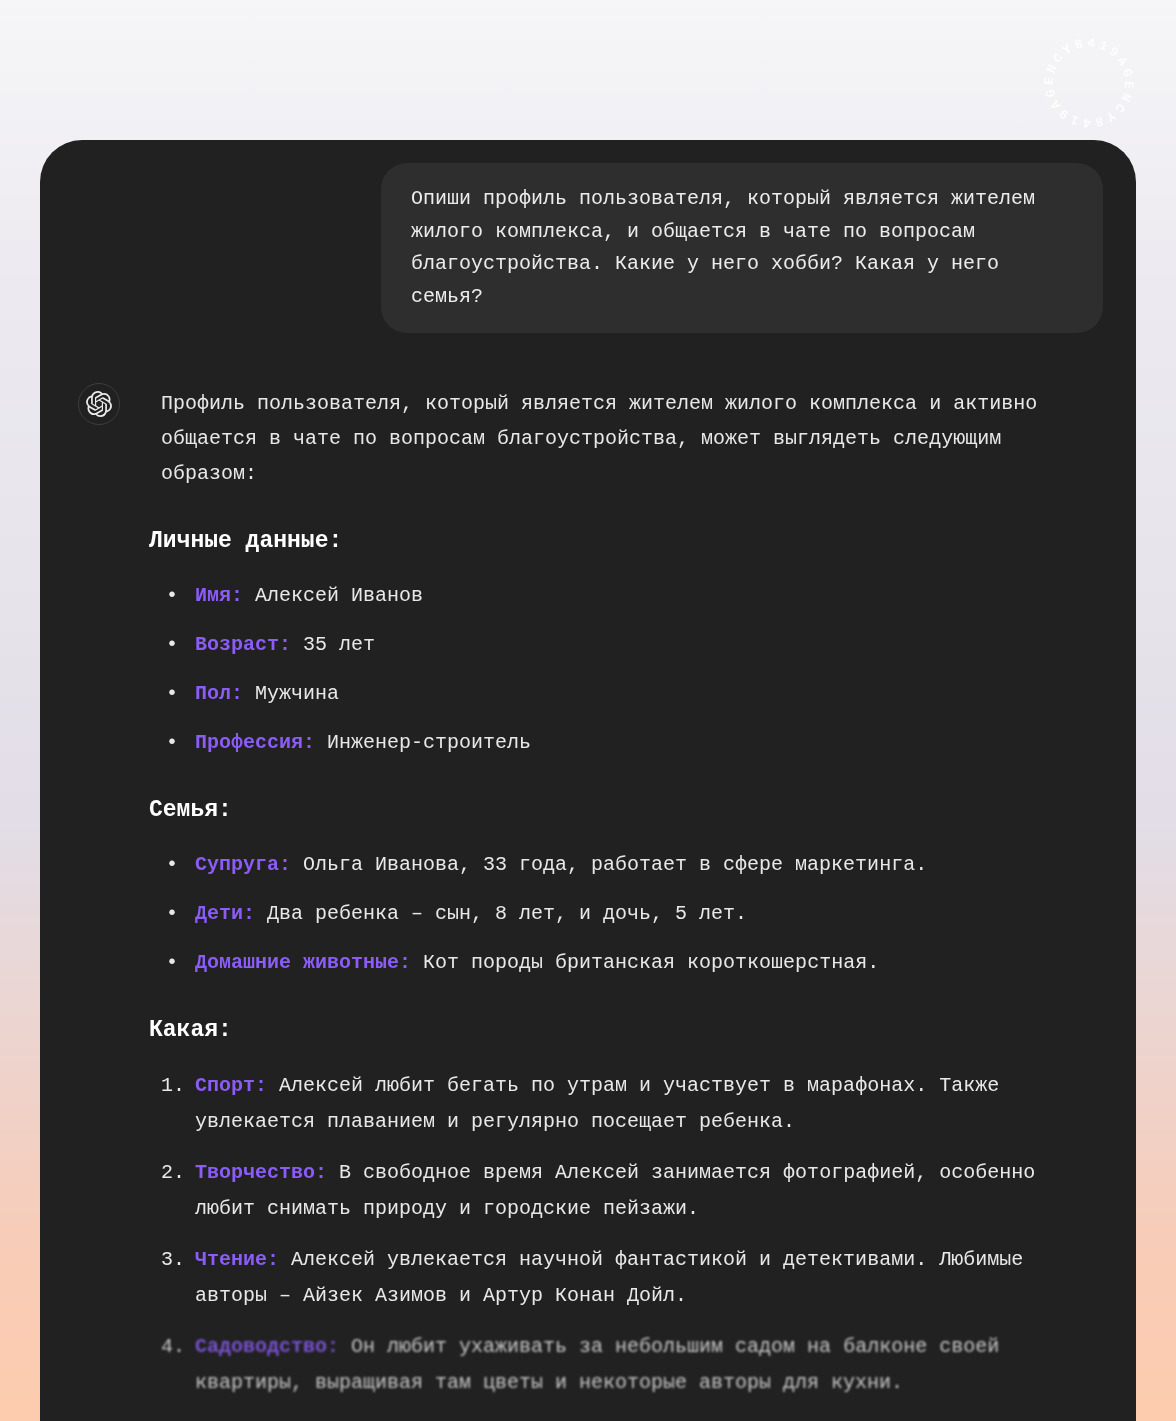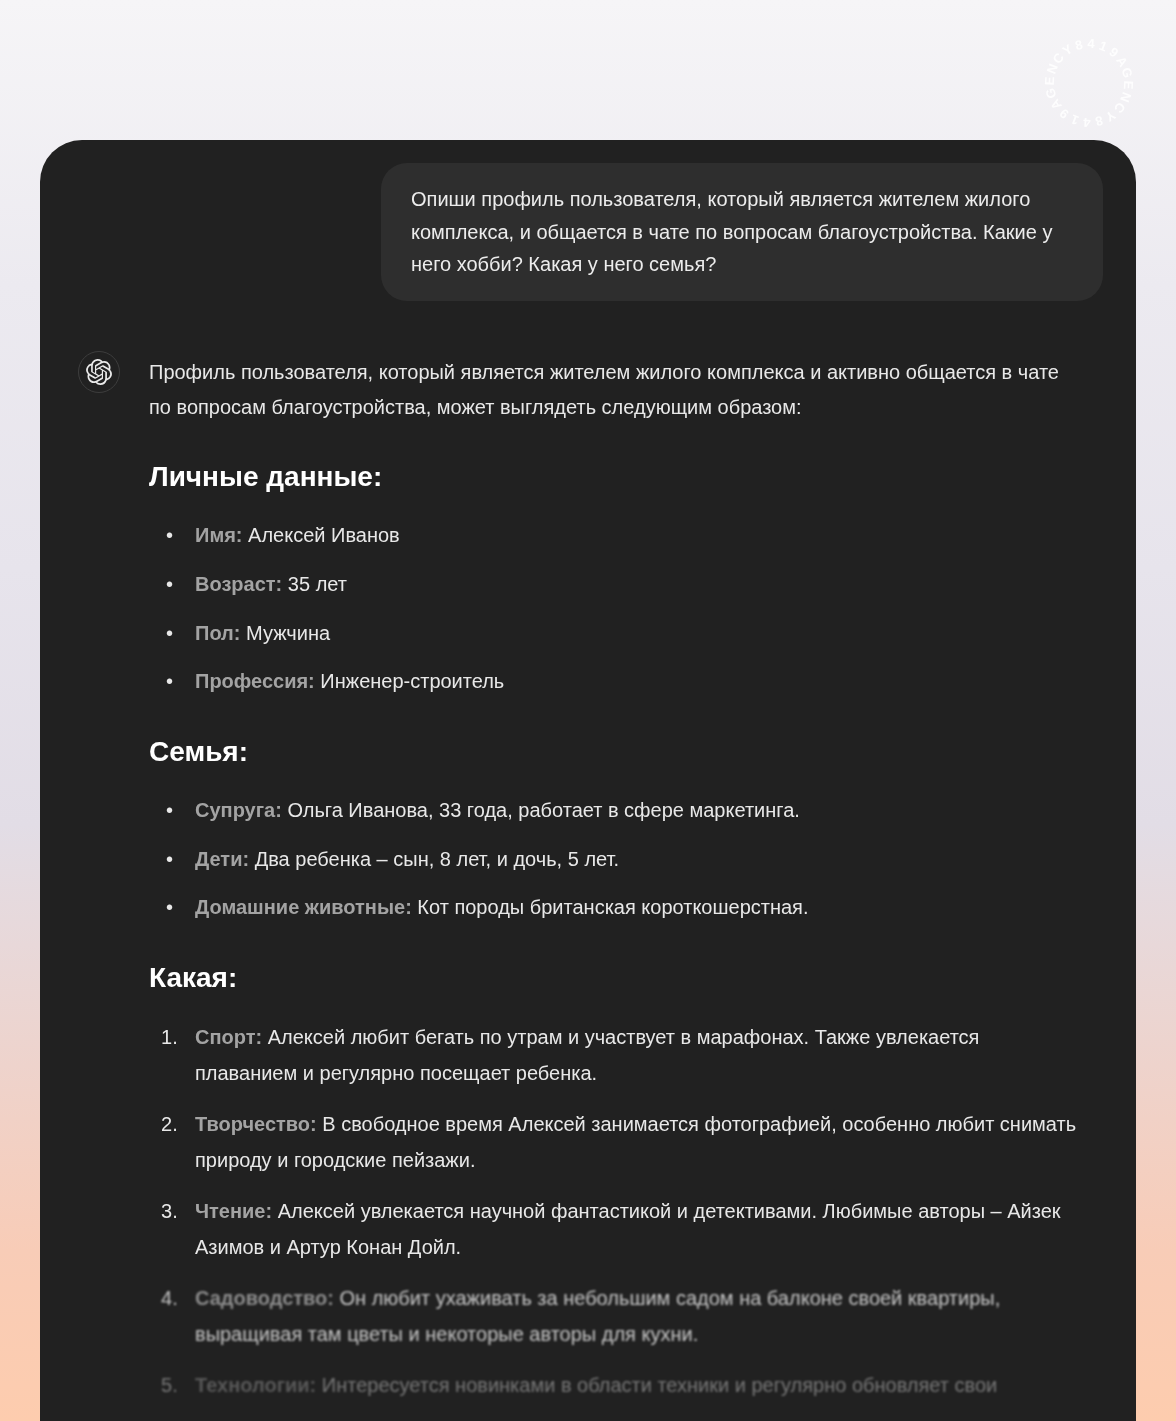--- a/index.html
+++ b/index.html
@@ -5,20 +5,21 @@
   html,body{margin:0;padding:0;}
   body{
     width:1176px;height:1421px;overflow:hidden;
     font-family:"Liberation Sans",sans-serif;
   }
   .stage{
     position:relative;width:1176px;height:1421px;
     background:linear-gradient(180deg,
       #f6f5f7 0%, #eceaf0 20%, #e7e4ec 40%, #e2dde6 58%,
       #eed3cc 75%, #f8ccb7 88%, #fdccae 100%);
+    font-family:Liberation Mono, monospace;
   }
   
   .watermark{position:absolute;left:1089px;top:83px;width:0;height:0;z-index:1;}
   .watermark span{
     position:absolute;left:-7px;top:-9px;width:14px;height:16px;
     text-align:center;font-size:13px;font-weight:700;
     color:rgba(255,255,255,.85);
     transform-origin:7px 9px;
   }
   
@@ -36,23 +37,23 @@
   .avatar{
     width:42px;height:42px;border-radius:50%;
     border:1px solid #3d3d3d;box-sizing:border-box;
     display:flex;align-items:center;justify-content:center;flex:0 0 auto;
   }
   .avatar svg{width:26px;height:26px;fill:#eaeaea;}
   .content{
     margin-left:29px;flex:1;max-width:930px;
     color:#e8e8e8;font-size:20px;line-height:1.74;
   }
-  .content p.intro{margin:4px 0 0 0;}
-  .content h3{font-size:28px;font-weight:700;color:#fff;margin:36px 0 24px 0;line-height:1.2;}
-  .content strong{font-weight:700;color:#a3a3a3;}
+  .content p.intro{margin:4px 0 0 12px;}
+  .content h3{font-size:23px;font-weight:700;color:#fff;margin:36px 0 24px 0;line-height:1.2;}
+  .content strong{font-weight:700;color:#8b5cf6;}
   .content ul{list-style:none;margin:0;padding:0;}
   .content ul li{position:relative;padding-left:46px;margin-bottom:14px;}
   .content ul li::before{content:"•";position:absolute;left:17px;top:0;color:#e8e8e8;}
   .content ol{list-style:none;counter-reset:item;margin:0;padding:0;}
   .content ol li{position:relative;padding-left:46px;margin-bottom:15px;counter-increment:item;line-height:1.8;}
   .content ol li::before{content:counter(item) ".";position:absolute;left:12px;top:0;color:#e8e8e8;}
   
   .fade-a{filter:blur(0.6px);}
   .fade-b{filter:blur(0.9px);opacity:.82;}
   .fade-c{filter:blur(1.3px);opacity:.42;}

